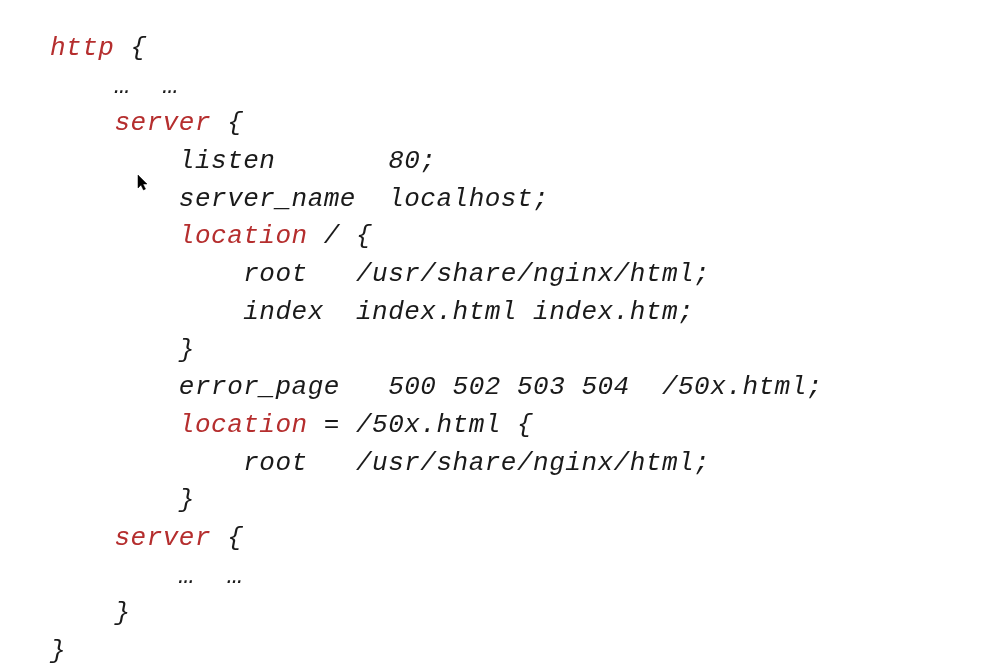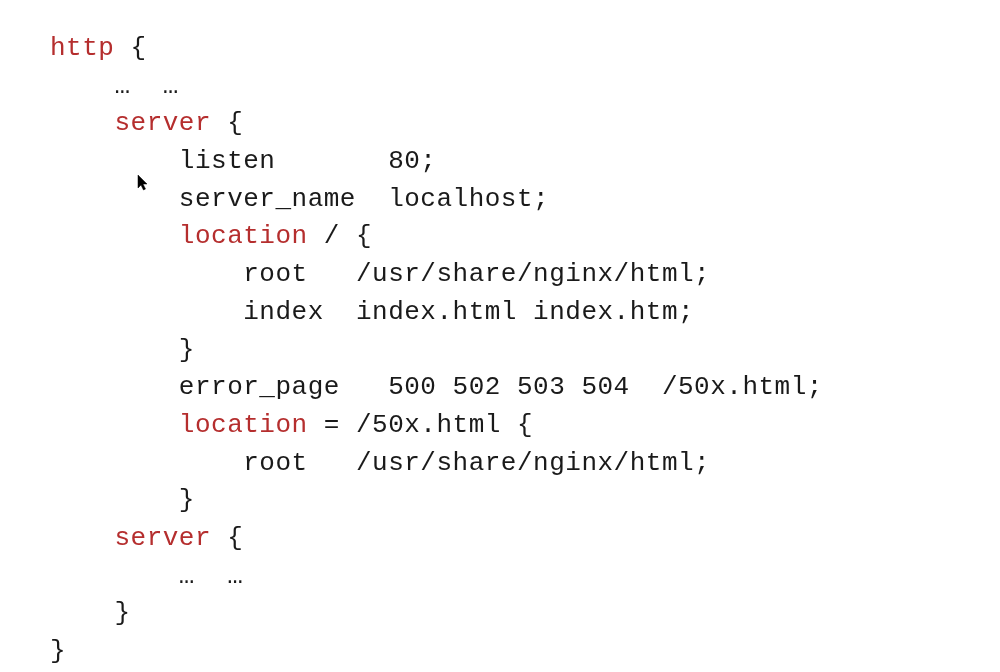--- a/index.html
+++ b/index.html
@@ -14,20 +14,21 @@
       font-family: "Menlo", "Monaco", "Consolas", "Courier New", monospace;
       font-size: 26px;
       line-height: 1.45;
       padding: 30px 0 0 50px;
       color: #1a1a1a;
       position: relative;
     }
     .code-container {
       white-space: pre;
       letter-spacing: 0.5px;
+      font-style: italic;
     }
     .kw {
       color: #b52e2e;
     }
     .line {
       display: block;
     }
     .cursor {
       position: absolute;
       left: 136px;

